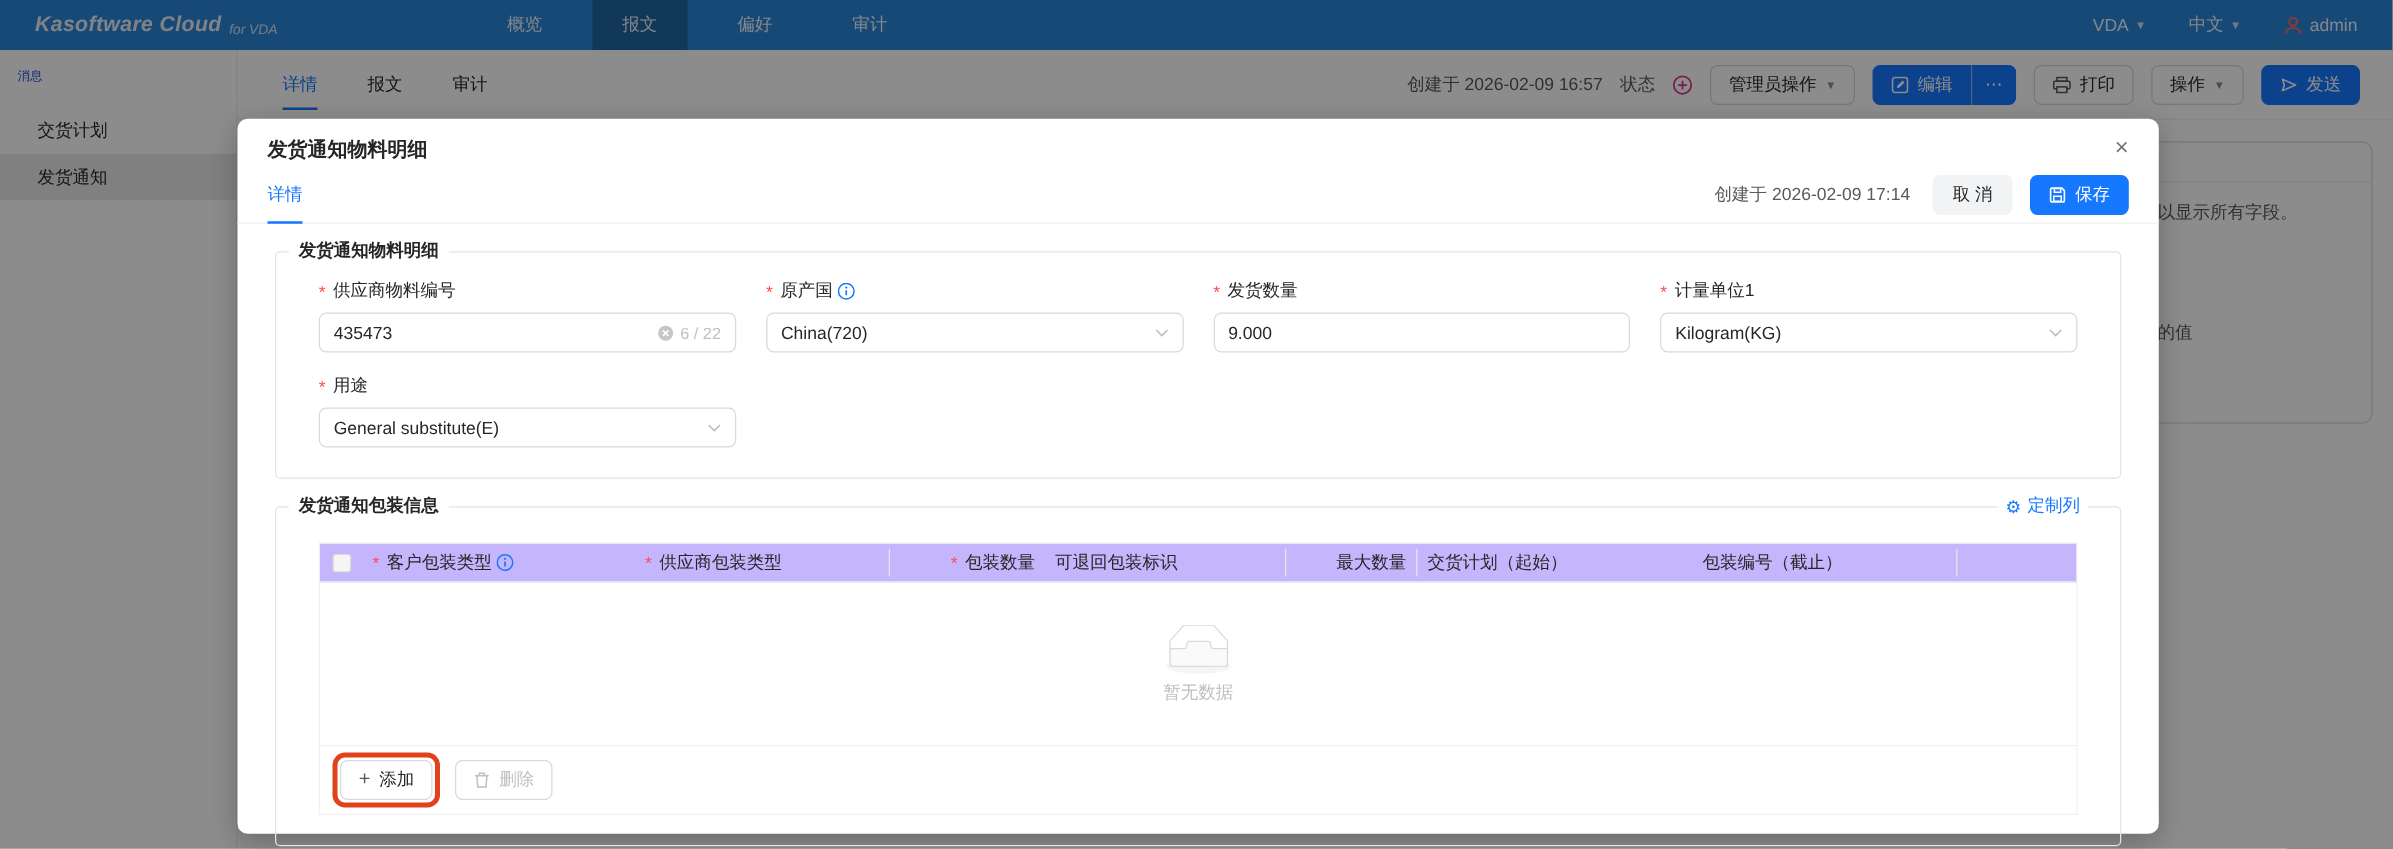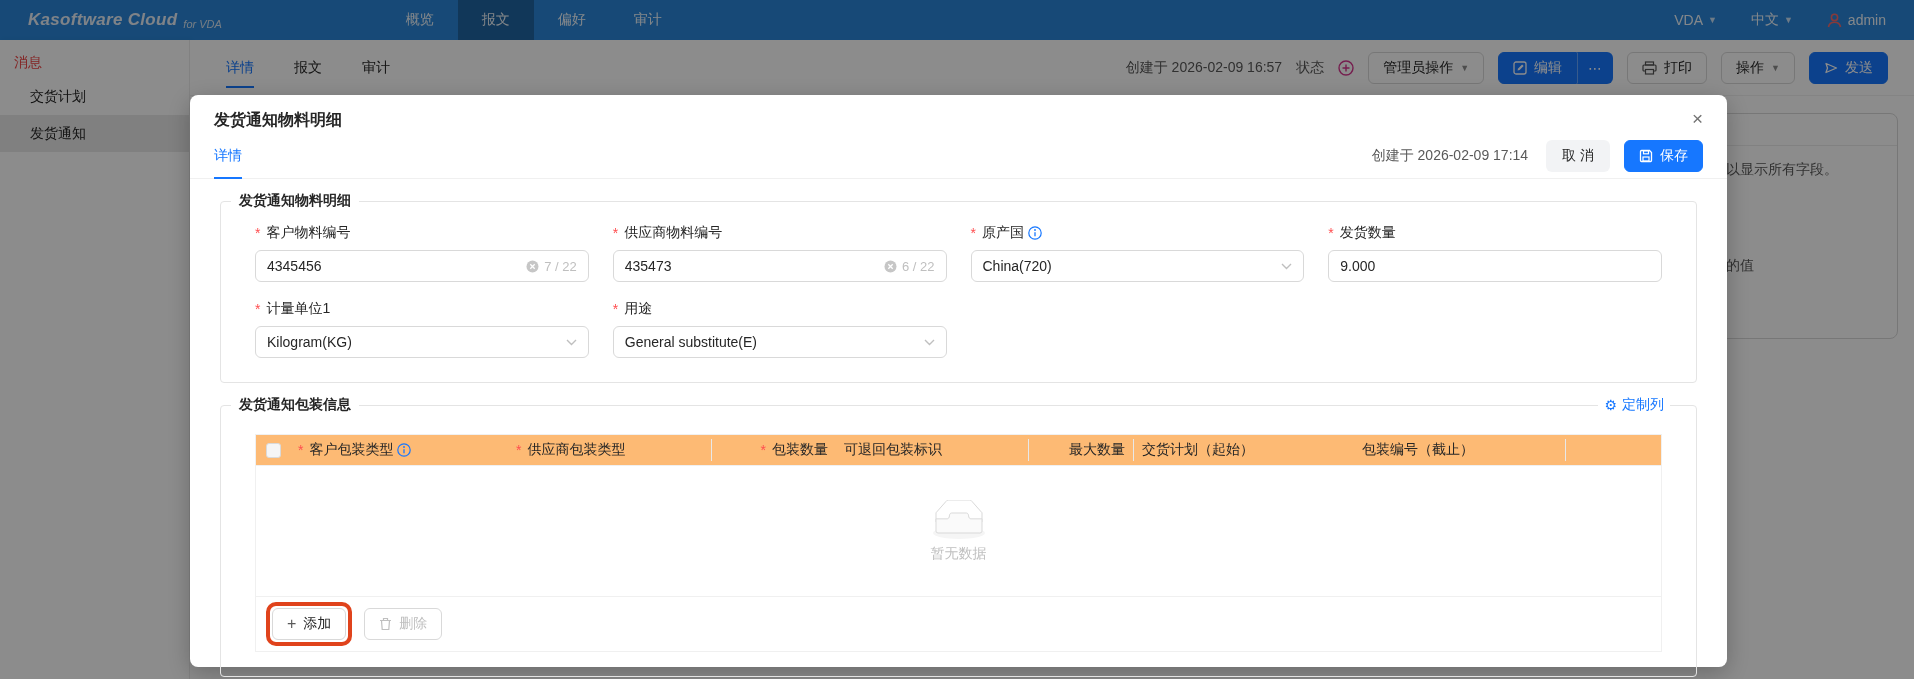--- a/index.html
+++ b/index.html
@@ -3,32 +3,32 @@
 <meta charset="utf-8">
 <style>
   * { margin:0; padding:0; box-sizing:border-box; }
   html,body { width:1914px; height:679px; overflow:hidden;
     font-family:"Liberation Sans","DejaVu Sans",sans-serif; font-size:14px; color:#262626; background:#fff; }
 
   
   .navbar { height:40px; background:var(--navbar); display:flex; align-items:center; padding:0 28px; }
   .logo { color:#e8eef7; font-style:italic; font-weight:bold; font-size:17px; letter-spacing:.3px; }
   .logo-suffix { color:#d4e2f0; font-style:italic; font-size:11px; margin-left:6px; position:relative; top:4px; }
-  .nav-items { display:flex; margin-left:160px; height:40px; }
+  .nav-items { display:flex; margin-left:160px; height:40px;gap:16px; }
   .nav-item { color:rgba(255,255,255,.92); padding:0 24px; display:flex; align-items:center; cursor:pointer; }
   .nav-item.active { background:rgba(0,0,0,.25); }
   .nav-right { margin-left:auto; display:flex; align-items:center; gap:34px; color:rgba(255,255,255,.92); }
   .nav-drop { display:flex; align-items:center; gap:5px; cursor:pointer; }
   .caret { font-size:9px; color:rgba(255,255,255,.75); }
   .nav-user { display:flex; align-items:center; gap:6px; }
 
   
   .layout { display:flex; height:639px; }
   .sidebar { width:190px; background:#fff; border-right:1px solid #ececec; box-shadow:2px 0 6px rgba(0,0,0,.05); padding-top:14px; flex:none; }
-  .sidebar-title { color:#ef4444; font-size:14px; padding:0 14px; margin-bottom:6px; }
+  .sidebar-title { color:#1d4ed8; font-size:10px; padding:0 14px; margin-bottom:18px; }
   .side-item { height:37px; display:flex; align-items:center; padding-left:30px; cursor:pointer; }
   .side-item.active { background:#e9e9e9; }
   .content { flex:1; display:flex; flex-direction:column; position:relative; }
 
   
   .content-header { height:56px; display:flex; align-items:center; padding:0 26px 0 36px; border-bottom:1px solid #f0f0f0; background:#fff; }
   .ctabs { display:flex; gap:40px; height:56px; align-items:center; }
   .ctab { cursor:pointer; height:56px; display:flex; align-items:center; position:relative; }
   .ctab.active { color:var(--primary); }
   .ctab.active::after { content:""; position:absolute; left:0; right:0; bottom:8px; height:2px; background:var(--primary); }
@@ -75,21 +75,21 @@
   .suffix { display:flex; align-items:center; gap:5px; color:#bfbfbf; font-size:13px; white-space:nowrap; }
   .select-box { cursor:pointer; }
   .select-box .sel-text { flex:1; }
 
   .customize { position:absolute; top:-10px; right:26px; background:#fff; padding:0 6px; color:var(--primary);
     display:flex; align-items:center; gap:5px; cursor:pointer; }
   .gear { font-size:14px; }
 
   
   .ptable { margin-top:10px; border:1px solid #f0f0f0; }
-  .thead { display:flex; background:#fdba74; height:31px; align-items:center; border-bottom:1px solid #f0f0f0; }
+  .thead { display:flex; background:#c4b5fd; height:31px; align-items:center; border-bottom:1px solid #f0f0f0; }
   .hcell { padding:0 8px; display:flex; align-items:center; gap:4px; white-space:nowrap; overflow:hidden; }
   .hcell.right { justify-content:flex-end; }
   .hcell.divided { border-right:1px solid #e8e8e8; height:22px; }
   .cb-cell { width:34px; justify-content:center; padding:0; flex:none; }
   .checkbox { width:15px; height:15px; border:1px solid #d9d9d9; border-radius:3px; background:#f5f5f5; cursor:pointer; }
   .c1{width:218px;flex:none;} .c2{width:204px;flex:none;} .c3{width:124px;flex:none;}
   .c4{width:193px;flex:none;} .c5{width:105px;flex:none;} .c6{width:220px;flex:none;}
   .c7{width:212px;flex:none;} .cfill{flex:1;}
   .tempty { height:130px; display:flex; flex-direction:column; align-items:center; justify-content:center; gap:4px; }
   .empty-text { color:#bfbfbf; }
@@ -264,38 +264,20 @@
   </div>
 
   <div class="modal-body">
 
     <div class="fieldset">
       <span class="legend">发货通知物料明细</span>
       <div class="fgrid">
         <div class="field">
           <div class="field-label">
             <span class="req"></span>
-            <span>客户物料编号</span>
-          </div>
-          <div class="input-box">
-            <input value="4345456" style="">
-            <span class="suffix">
-              <span class="icon-svg">
-                  <svg width="13" height="13" viewBox="0 0 13 13">
-                    <circle cx="6.5" cy="6.5" r="6" fill="#c6c6c6"></circle>
-                    <path d="M4.3 4.3l4.4 4.4M8.7 4.3L4.3 8.7" stroke="#fff" stroke-width="1.3"></path>
-                  </svg>
-                </span>
-              <span>7 / 22</span>
-            </span>
-          </div>
-        </div>
-        <div class="field">
-          <div class="field-label">
-            <span class="req"></span>
             <span>供应商物料编号</span>
           </div>
           <div class="input-box">
             <input value="435473" style="">
             <span class="suffix">
               <span class="icon-svg">
                   <svg width="13" height="13" viewBox="0 0 13 13">
                     <circle cx="6.5" cy="6.5" r="6" fill="#c6c6c6"></circle>
                     <path d="M4.3 4.3l4.4 4.4M8.7 4.3L4.3 8.7" stroke="#fff" stroke-width="1.3"></path>
                   </svg>

